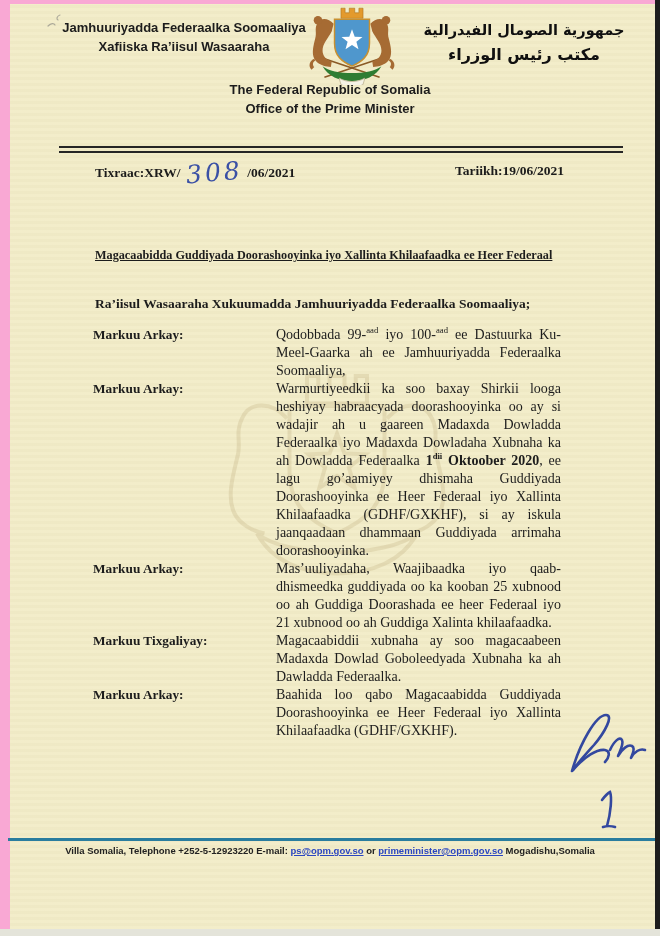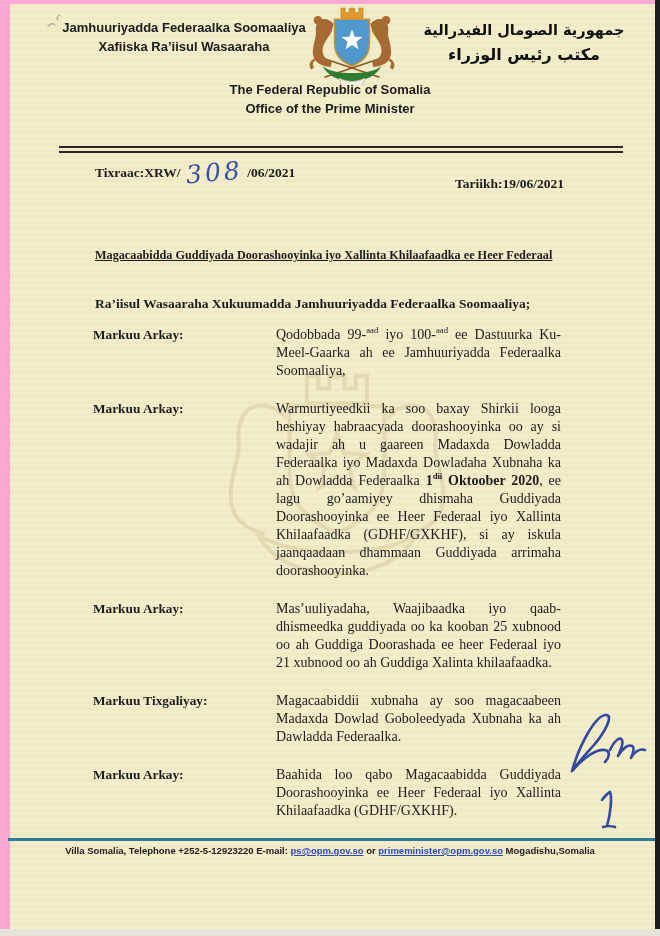--- a/index.html
+++ b/index.html
@@ -27,29 +27,29 @@
     font-family:"Liberation Sans", sans-serif; font-weight:bold; font-size:13px; line-height:19px;}
   .emblem{position:absolute; left:306px; top:5px; width:92px; height:80px;}
 
   .double-rule{position:absolute; left:59px; top:146px; width:564px; height:3px;
     border-top:2.5px solid #262626; border-bottom:2px solid #262626;}
 
   
   .ref-left{position:absolute; left:95px; top:158px; font-weight:bold; font-size:13.5px; white-space:nowrap;}
   .hand-num{display:inline-block; font-family:"DejaVu Serif", serif; font-style:italic; font-weight:normal;
     color:#3a50a5; font-size:25px; letter-spacing:3px; transform:rotate(-5deg); margin:0 5px; vertical-align:-4px;}
-  .ref-right{position:absolute; left:455px; top:176px; font-weight:bold; font-size:13.5px;}
+  .ref-right{position:absolute; left:455px; top:163px; font-weight:bold; font-size:13.5px;}
 
   .doc-title{position:absolute; left:95px; top:247px; font-weight:bold; font-size:13px;
     text-decoration:underline; white-space:nowrap; transform:scaleX(0.94); transform-origin:left center;}
   .salutation{position:absolute; left:95px; top:296px; font-weight:bold; font-size:13.5px; white-space:nowrap;}
 
   
   .clauses{position:absolute; left:93px; top:326px; width:468px;
-    display:grid; grid-template-columns:139px 1fr; row-gap:20px;}
+    display:grid; grid-template-columns:139px 1fr; row-gap:0;}
   .clause-label{font-weight:bold; font-size:13.3px; line-height:18px;}
   .clause-text{font-size:14px; line-height:18px; text-align:justify;margin-left:44px;}
   .clause-text sup{font-size:0.62em; line-height:0;}
 
   
   .watermark{position:absolute; left:212px; top:360px; width:250px; height:232px; opacity:0.14; pointer-events:none;}
 
   
   .signature{position:absolute; left:560px; top:705px; width:95px; height:90px;}
   .hand-pagenum{position:absolute; left:596px; top:788px; width:26px; height:44px;}

